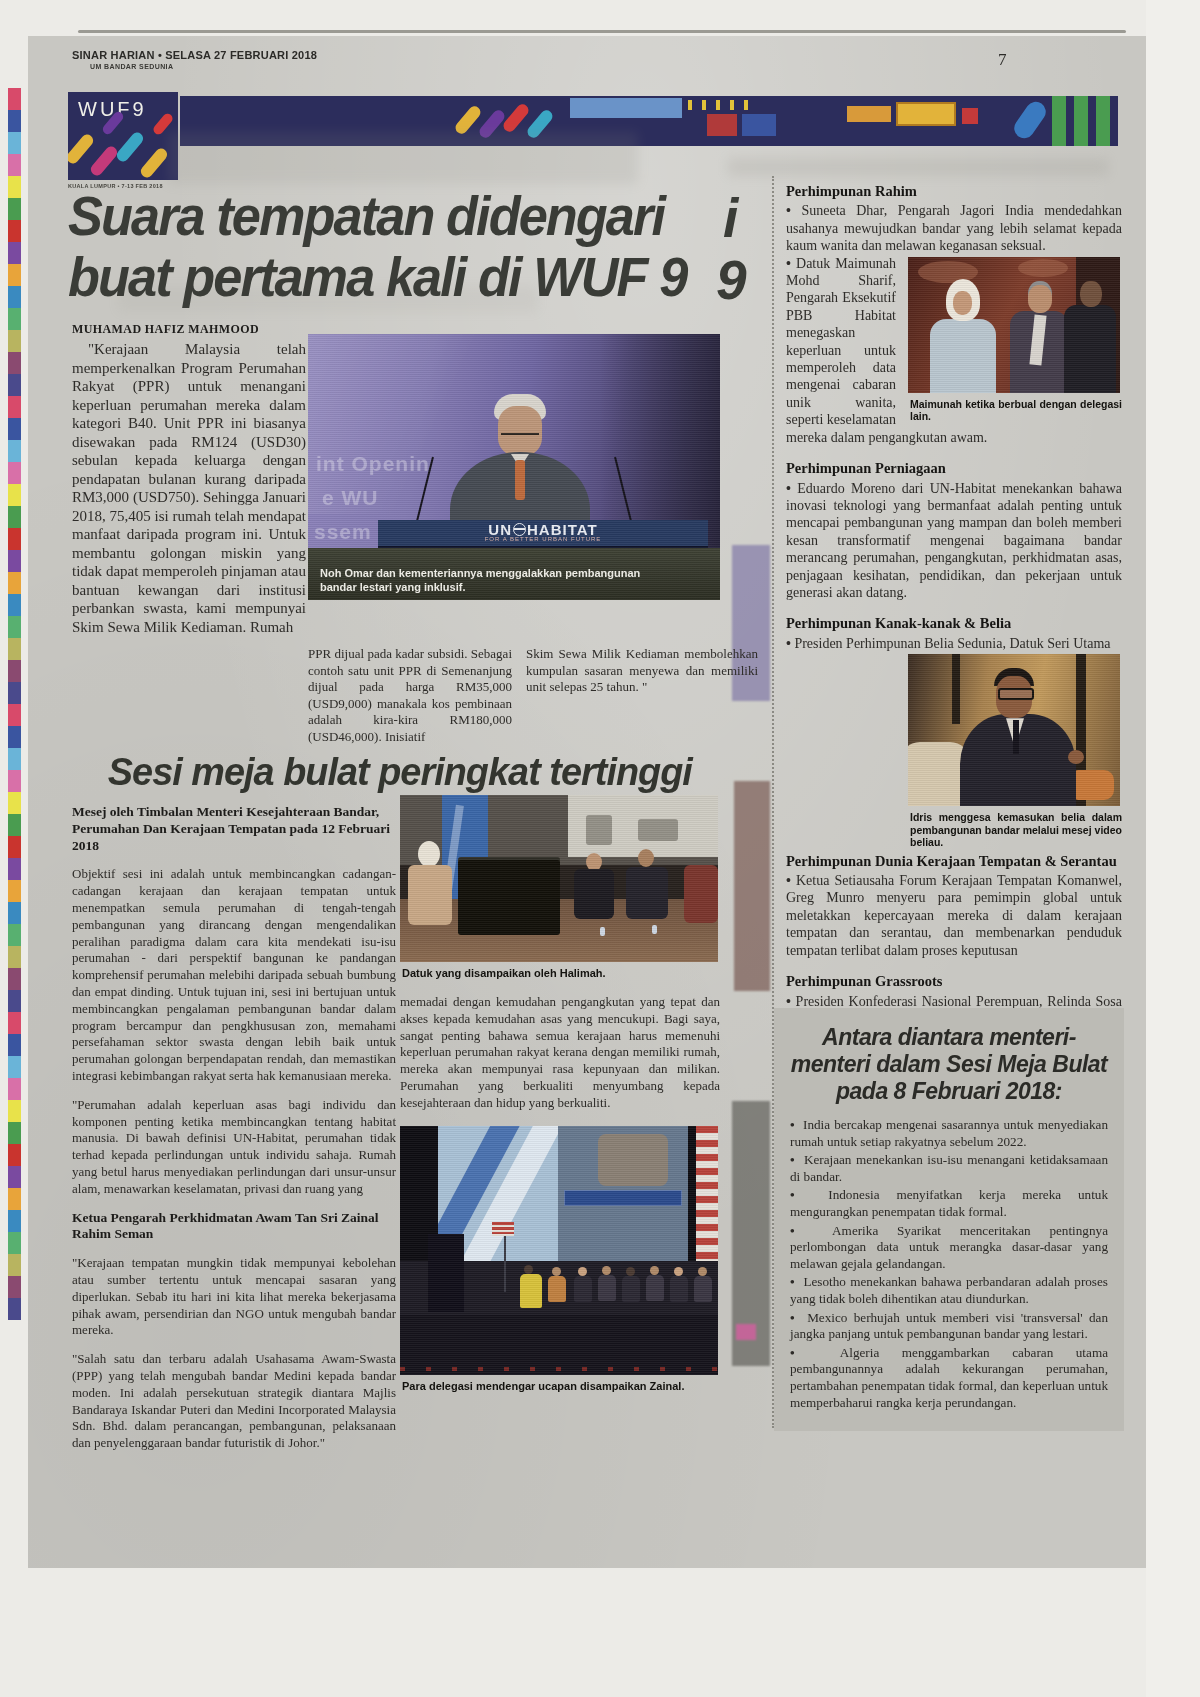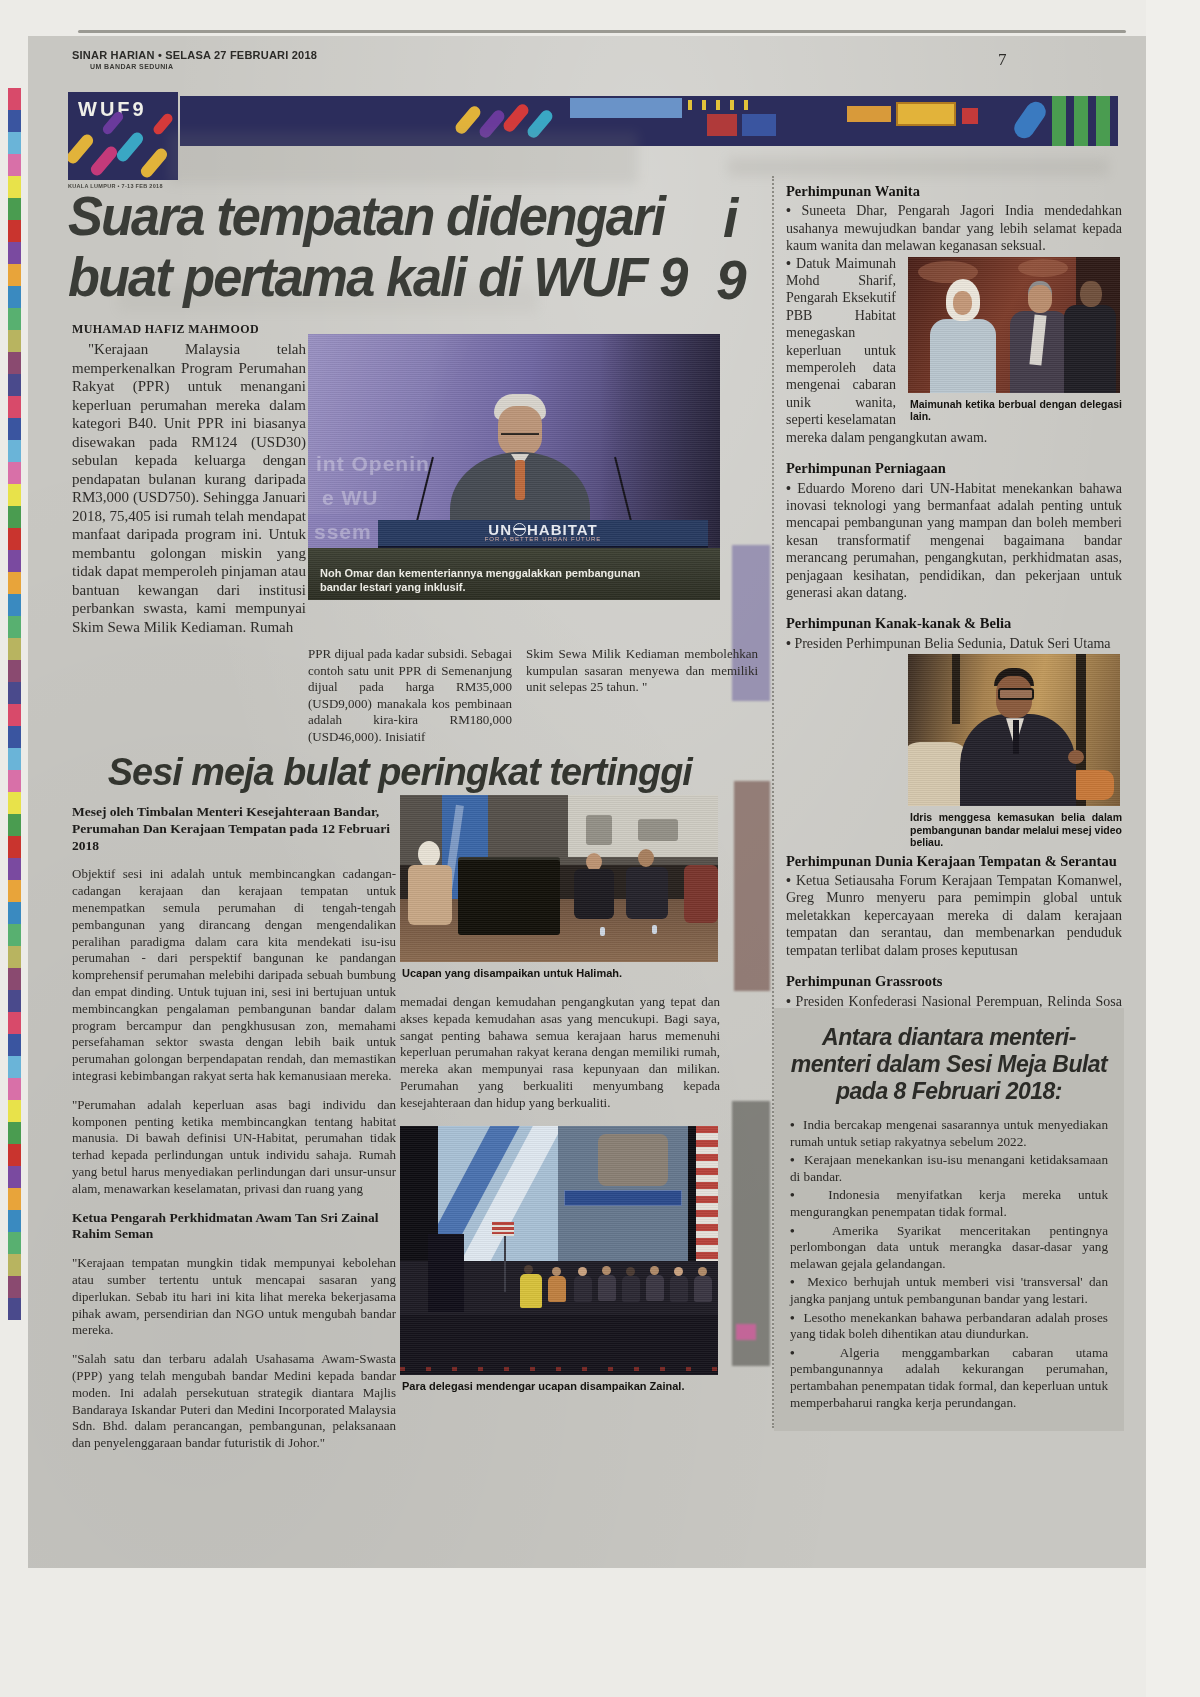--- a/index.html
+++ b/index.html
@@ -32,21 +32,21 @@
   
   .masthead{position:absolute;left:44px;top:13px;font-family:"Liberation Sans",sans-serif;
     font-weight:bold;font-size:11.5px;letter-spacing:.2px;color:#2c2b28;transform:scaleX(.96);transform-origin:left;}
   .masthead-sub{position:absolute;left:62px;top:27px;font-family:"Liberation Sans",sans-serif;
     font-weight:bold;font-size:7px;letter-spacing:.4px;color:#3a3935;}
   .pagenum{position:absolute;left:970px;top:14px;font-size:17px;color:#2c2b28;font-family:"Liberation Serif",serif;}
 
   
   .wuf-logo{position:absolute;left:40px;top:56px;width:110px;height:88px;background:#2c2d5c;overflow:hidden;}
   .wuf-logo .wuf-title{position:absolute;left:10px;top:6px;color:#efefe8;font-family:"Liberation Sans",sans-serif;
-    font-weight:bold;font-size:20px;letter-spacing:3px;text-align:right;}
+    font-weight:normal;font-size:20px;letter-spacing:3px;text-align:right;}
   .chain{position:absolute;width:12px;height:34px;border-radius:7px;}
   .logo-sub{position:absolute;left:40px;top:147px;font-family:"Liberation Sans",sans-serif;font-size:5.5px;
     font-weight:bold;color:#46453f;letter-spacing:.3px;}
   .banner{position:absolute;left:152px;top:60px;width:938px;height:50px;background:#2c2d5c;overflow:hidden;}
   .seg{position:absolute;}
 
   
   .headline{position:absolute;left:40px;top:150px;width:700px;margin:0;
     font-family:"Liberation Sans",sans-serif;font-weight:bold;font-style:italic;
     color:#3a3c37;font-size:55px;line-height:61px;letter-spacing:-2px;
@@ -353,21 +353,21 @@
         <div class="ph-speaker"></div>
         <div class="ph-head" style="left:186px;top:58px;width:16px;height:18px;background:#bd9372;"></div>
         <div class="ph-fig" style="left:174px;top:74px;width:40px;height:50px;background:#1c1a20;"></div>
         <div class="ph-head" style="left:238px;top:54px;width:16px;height:18px;background:#a87f5e;"></div>
         <div class="ph-fig" style="left:226px;top:72px;width:42px;height:52px;background:#24222a;"></div>
         <div class="ph-fig" style="left:284px;top:70px;width:34px;height:58px;background:#7a352c;"></div>
         <div class="ph-bottle" style="left:200px;top:132px;"></div>
         <div class="ph-bottle" style="left:252px;top:130px;"></div>
         <div class="grain"></div>
       </div>
-      <div class="photo-cap">Ucapan yang disampaikan untuk Halimah.</div>
+      <div class="photo-cap">Datuk yang disampaikan oleh Halimah.</div>
 
       <p class="mid-p">memadai dengan kemudahan pengangkutan yang tepat dan akses kepada kemudahan asas yang mencukupi. Bagi saya, sangat penting bahawa semua kerajaan harus memenuhi keperluan perumahan rakyat kerana dengan memiliki rumah, mereka akan mempunyai rasa kepunyaan dan milikan. Perumahan yang berkualiti menyumbang kepada kesejahteraan dan hidup yang berkualiti.</p>
 
       <div class="photo photo-zainal">
         <div class="pz-screenL">
           <div class="pz-diag" style="left:14px;top:-20px;"></div>
           <div class="pz-diag" style="left:62px;top:-30px;background:#dfe8f0;"></div>
         </div>
         <div class="pz-screenR">
           <div class="pz-facehint"></div>
@@ -407,21 +407,21 @@
           </div>
         <div class="grain"></div>
       </div>
       <div class="photo-cap">Para delegasi mendengar ucapan disampaikan Zainal.</div>
     </div>
 
     <div class="dotline"></div>
 
     <div class="rightcol">
 
-      <h3>Perhimpunan Wanita</h3>
+      <h3>Perhimpunan Rahim</h3>
       <p class="bullet">Suneeta Dhar, Pengarah Jagori India mendedahkan usahanya mewujudkan bandar yang lebih selamat kepada kaum wanita dan melawan keganasan seksual.</p>
       <div class="float-photo">
         <div class="photo photo-maimunah">
           <div class="mm-hl" style="left:10px;top:4px;width:60px;height:22px;"></div>
           <div class="mm-hl" style="left:110px;top:2px;width:50px;height:18px;"></div>
           <div class="mm-panel"></div>
           <div class="mm-body1"></div>
           <div class="mm-hijab"></div>
           <div class="mm-face1"></div>
           <div class="mm-body2"></div>
@@ -469,20 +469,20 @@
       <div class="mb-title">
         <span style="display:block;">Antara diantara menteri-</span>
         <span style="display:block;">menteri dalam Sesi Meja Bulat</span>
         <span style="display:block;">pada 8 Februari 2018:</span>
       </div>
       <ul class="mb-list">
         <li>India bercakap mengenai sasarannya untuk menyediakan rumah untuk setiap rakyatnya sebelum 2022.</li>
         <li>Kerajaan menekankan isu-isu menangani ketidaksamaan di bandar.</li>
         <li>Indonesia menyifatkan kerja mereka untuk mengurangkan penempatan tidak formal.</li>
         <li>Amerika Syarikat menceritakan pentingnya perlombongan data untuk merangka dasar-dasar yang melawan gejala gelandangan.</li>
+        <li>Lesotho menekankan bahawa perbandaran adalah proses yang tidak boleh dihentikan atau diundurkan.</li>
         <li>Mexico berhujah untuk memberi visi 'transversal' dan jangka panjang untuk pembangunan bandar yang lestari.</li>
-        <li>Lesotho menekankan bahawa perbandaran adalah proses yang tidak boleh dihentikan atau diundurkan.</li>
         <li>Algeria menggambarkan cabaran utama pembangunannya adalah kekurangan perumahan, pertambahan penempatan tidak formal, dan keperluan untuk memperbaharui rangka kerja perundangan.</li>
       </ul>
     </div>
 
   </div>
 </div>
 
 </body></html>

